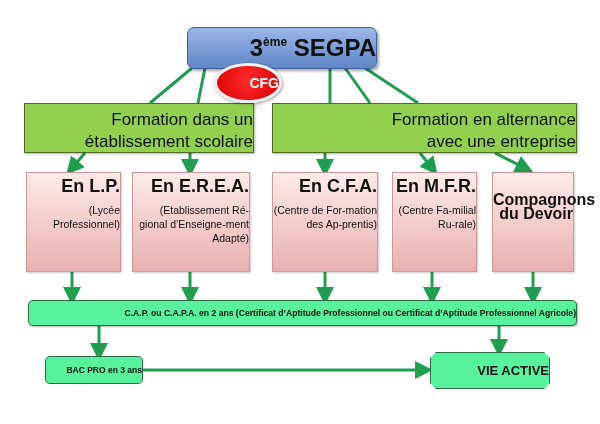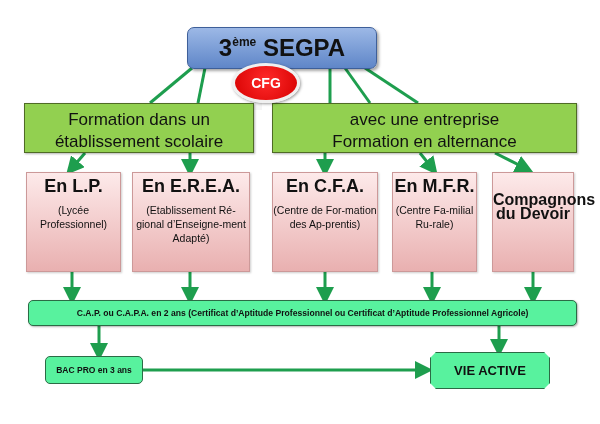--- a/index.html
+++ b/index.html
@@ -1,25 +1,25 @@
 <!DOCTYPE html>
 <html><head>
 <meta charset="utf-8">
 <style>
   html, body { margin: 0; padding: 0; background: #ffffff; }
   body { width: 600px; height: 424px; position: relative; overflow: hidden;
          font-family: "Liberation Sans", "DejaVu Sans", sans-serif; color: #111; }
   #wires { position: absolute; left: 0; top: 0; width: 600px; height: 424px; z-index: 1; }
-  .box { position: absolute; box-sizing: border-box; z-index: 2; text-align: center; }
+  .box { position: absolute; box-sizing: border-box; z-index: 2; text-align: right; }
   .top { left: 187px; top: 27px; width: 190px; height: 42px; border-radius: 7px;
          background: linear-gradient(#9cb8e6, #5f86c8); border: 1px solid #3e5f99;
          box-shadow: 2px 2px 3px rgba(0,0,0,.35); font-weight: bold; font-size: 24px;
          line-height: 40px; }
   .top sup { font-size: 12px; vertical-align: top; position: relative; top: -6px; }
-  .cfg { left: 232px; top: 63px; width: 68px; height: 40px; border-radius: 50%;
+  .cfg { left: 214px; top: 63px; width: 68px; height: 40px; border-radius: 50%;
          background: radial-gradient(circle at 50% 40%, #ff2a2a, #d60000);
          border: 3px solid #f0f0f0; box-shadow: 1px 1px 3px rgba(0,0,0,.4);
          color: #fff; font-weight: bold; font-size: 14px; line-height: 34px; z-index: 3; }
   .cfg-stem { position: absolute; left: 250px; top: 100px; width: 12px; height: 10px;
               background: #f5f5f5; z-index: 2; }
   .green { background: #92d050; border: 1px solid #4f6b25; font-size: 17px; line-height: 22px;
            padding-top: 5px; box-shadow: 1px 1px 2px rgba(0,0,0,.3); }
   .g1 { left: 24px; top: 103px; width: 230px; height: 50px; }
   .g2 { left: 272px; top: 103px; width: 305px; height: 50px; }
   .pink { background: linear-gradient(#fdeaea, #e9b0b0); border: 1px solid #c99; top: 172px; height: 100px;
@@ -84,22 +84,22 @@
 <div class="cfg-stem"></div>
 <div class="box cfg">
   <span>CFG</span>
 </div>
 
 <div class="box green g1">
   <div>Formation dans un</div>
   <div>établissement scolaire</div>
 </div>
 <div class="box green g2">
+  <div>Formation en alternance</div>
   <div>avec une entreprise</div>
-  <div>Formation en alternance</div>
 </div>
 
 <div class="box pink p1">
   <div class="head">En L.P.</div>
   <div>(Lycée Professionnel)</div>
 </div>
 <div class="box pink p2">
   <div class="head">En E.R.E.A.</div>
   <div>(Etablissement Ré-gional d’Enseigne-ment Adapté)</div>
 </div>

